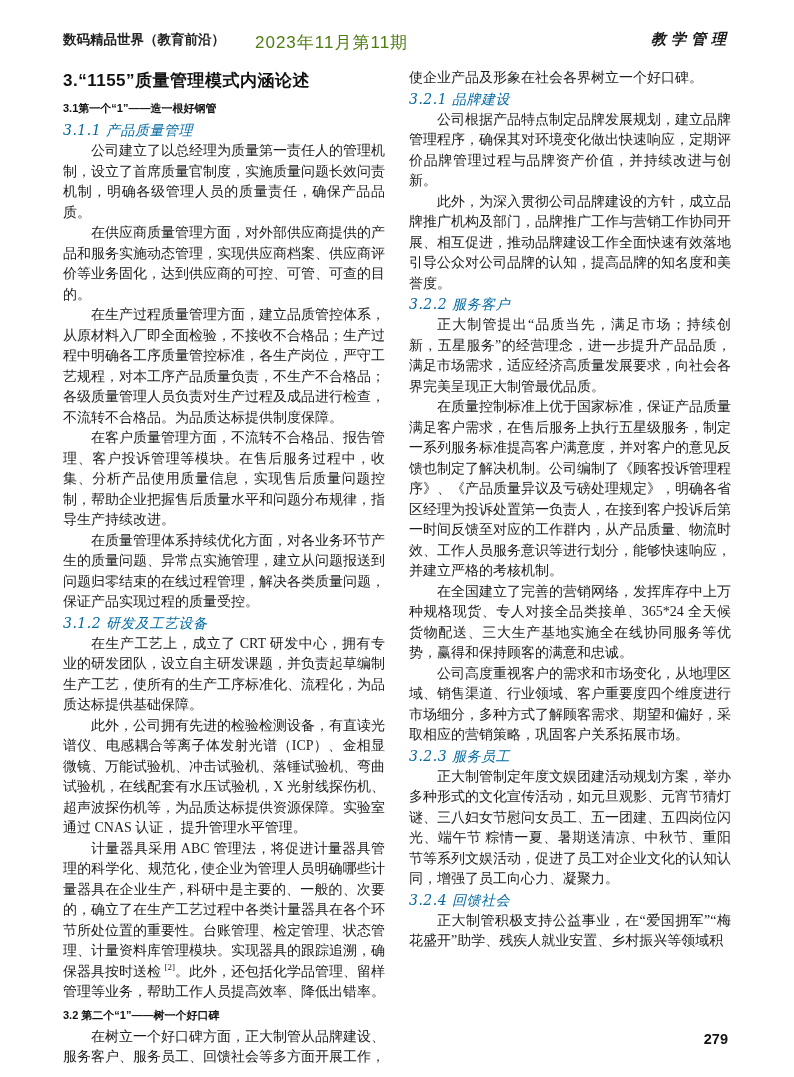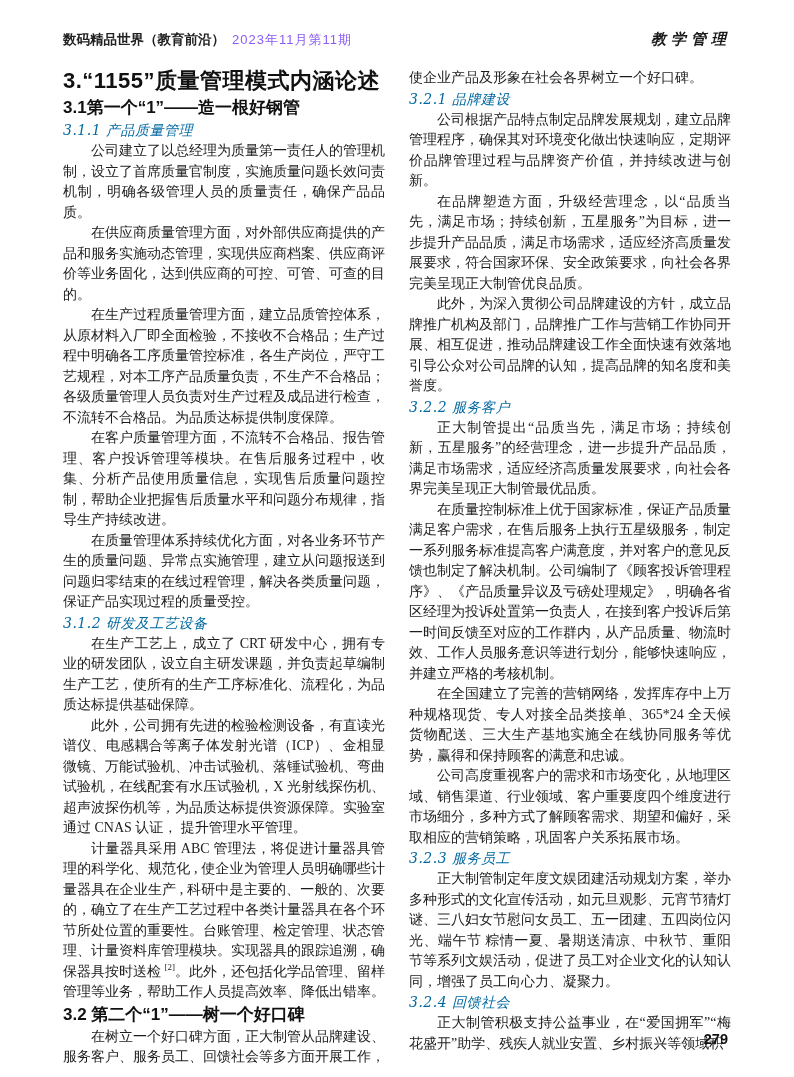--- a/index.html
+++ b/index.html
@@ -22,45 +22,45 @@
     align-items: baseline;
     height: 20px;
   }
   .header-left { display: flex; align-items: flex-start; }
   .journal-title {
     font-family: "Liberation Sans", "DejaVu Sans", sans-serif;
     font-weight: bold; font-size: 13.5px; color: #222;
   }
   .issue-date {
     font-family: "Liberation Sans", "DejaVu Sans", sans-serif;
-    font-size: 13px; color: #8b5cf6;
-    margin-left: 7px; letter-spacing: 1px;
+    font-size: 17px; color: #4d7c0f;
+    margin-left: 30px; letter-spacing: 1px;
   }
   .section-label {
     font-family: "DejaVu Serif", "Liberation Serif", serif;
     font-style: italic; font-weight: bold;
     font-size: 15px; color: #1a1a1a;
     letter-spacing: 5px;
     text-align: right;
   }
   .columns {
     display: flex;
     gap: 24px;
     margin-top: 18px;
   }
   .col { width: 322px; }
   .h1 {
     font-family: "Liberation Sans", "DejaVu Sans", sans-serif;
-    font-weight: bold; font-size: 22px; line-height: 26px;
+    font-weight: bold; font-size: 17px; line-height: 26px;
     color: #111; margin-bottom: 2px;
     letter-spacing: 0.5px;
   }
   .h2 {
     font-family: "Liberation Sans", "DejaVu Sans", sans-serif;
-    font-weight: bold; font-size: 17px; line-height: 24px;
+    font-weight: bold; font-size: 11px; line-height: 24px;
     color: #111;
   }
   .h3 {
     font-family: "DejaVu Serif", "Liberation Serif", serif;
     font-style: italic; font-size: 14px; line-height: 21px;
     color: #0369a1;
     letter-spacing: 0.5px;
   }
   .p, .p_sup, .p_noindent {
     font-size: 14px; line-height: 20.5px;
@@ -107,21 +107,20 @@
         <div class="p">在生产工艺上，成立了 CRT 研发中心，拥有专业的研发团队，设立自主研发课题，并负责起草编制生产工艺，使所有的生产工序标准化、流程化，为品质达标提供基础保障。</div>
         <div class="p">此外，公司拥有先进的检验检测设备，有直读光谱仪、电感耦合等离子体发射光谱（ICP）、金相显微镜、万能试验机、冲击试验机、落锤试验机、弯曲试验机，在线配套有水压试验机，X 光射线探伤机、超声波探伤机等，为品质达标提供资源保障。实验室通过 CNAS 认证， 提升管理水平管理。</div>
         <div class="p_sup"><span>计量器具采用 ABC 管理法，将促进计量器具管理的科学化、规范化 , 使企业为管理人员明确哪些计量器具在企业生产 , 科研中是主要的、一般的、次要的，确立了在生产工艺过程中各类计量器具在各个环节所处位置的重要性。台账管理、检定管理、状态管理、计量资料库管理模块。实现器具的跟踪追溯，确保器具按时送检 </span><sup>[2]</sup><span>。此外，还包括化学品管理、留样管理等业务，帮助工作人员提高效率、降低出错率。</span></div>
         <div class="h2">3.2 第二个“1”——树一个好口碑</div>
         <div class="p">在树立一个好口碑方面，正大制管从品牌建设、服务客户、服务员工、回馈社会等多方面开展工作，</div>
       </div>
     <div class="col" id="right-col">
         <div class="p_noindent">使企业产品及形象在社会各界树立一个好口碑。</div>
         <div class="h3">3.2.1 品牌建设</div>
         <div class="p">公司根据产品特点制定品牌发展规划，建立品牌管理程序，确保其对环境变化做出快速响应，定期评价品牌管理过程与品牌资产价值，并持续改进与创新。</div>
-        <div class="p">在品牌塑造方面，升级经营理念，以“品质当先，满足市场；持续创新，五星服务”为目标，进一步提升产品品质，满足市场需求，适应经济高质量发展要求，符合国家环保、安全政策要求，向社会各界完美呈现正大制管优良品质。</div>
         <div class="p">此外，为深入贯彻公司品牌建设的方针，成立品牌推广机构及部门，品牌推广工作与营销工作协同开展、相互促进，推动品牌建设工作全面快速有效落地引导公众对公司品牌的认知，提高品牌的知名度和美誉度。</div>
         <div class="h3">3.2.2 服务客户</div>
         <div class="p">正大制管提出“品质当先，满足市场；持续创新，五星服务”的经营理念，进一步提升产品品质，满足市场需求，适应经济高质量发展要求，向社会各界完美呈现正大制管最优品质。</div>
         <div class="p">在质量控制标准上优于国家标准，保证产品质量满足客户需求，在售后服务上执行五星级服务，制定一系列服务标准提高客户满意度，并对客户的意见反馈也制定了解决机制。公司编制了《顾客投诉管理程序》、《产品质量异议及亏磅处理规定》，明确各省区经理为投诉处置第一负责人，在接到客户投诉后第一时间反馈至对应的工作群内，从产品质量、物流时效、工作人员服务意识等进行划分，能够快速响应，并建立严格的考核机制。</div>
         <div class="p">在全国建立了完善的营销网络，发挥库存中上万种规格现货、专人对接全品类接单、365*24 全天候货物配送、三大生产基地实施全在线协同服务等优势，赢得和保持顾客的满意和忠诚。</div>
         <div class="p">公司高度重视客户的需求和市场变化，从地理区域、销售渠道、行业领域、客户重要度四个维度进行市场细分，多种方式了解顾客需求、期望和偏好，采取相应的营销策略，巩固客户关系拓展市场。</div>
         <div class="h3">3.2.3 服务员工</div>
         <div class="p">正大制管制定年度文娱团建活动规划方案，举办多种形式的文化宣传活动，如元旦观影、元宵节猜灯谜、三八妇女节慰问女员工、五一团建、五四岗位闪光、端午节 粽情一夏、暑期送清凉、中秋节、重阳节等系列文娱活动，促进了员工对企业文化的认知认同，增强了员工向心力、凝聚力。</div>
         <div class="h3">3.2.4 回馈社会</div>
         <div class="p">正大制管积极支持公益事业，在“爱国拥军”“梅花盛开”助学、残疾人就业安置、乡村振兴等领域积</div>

